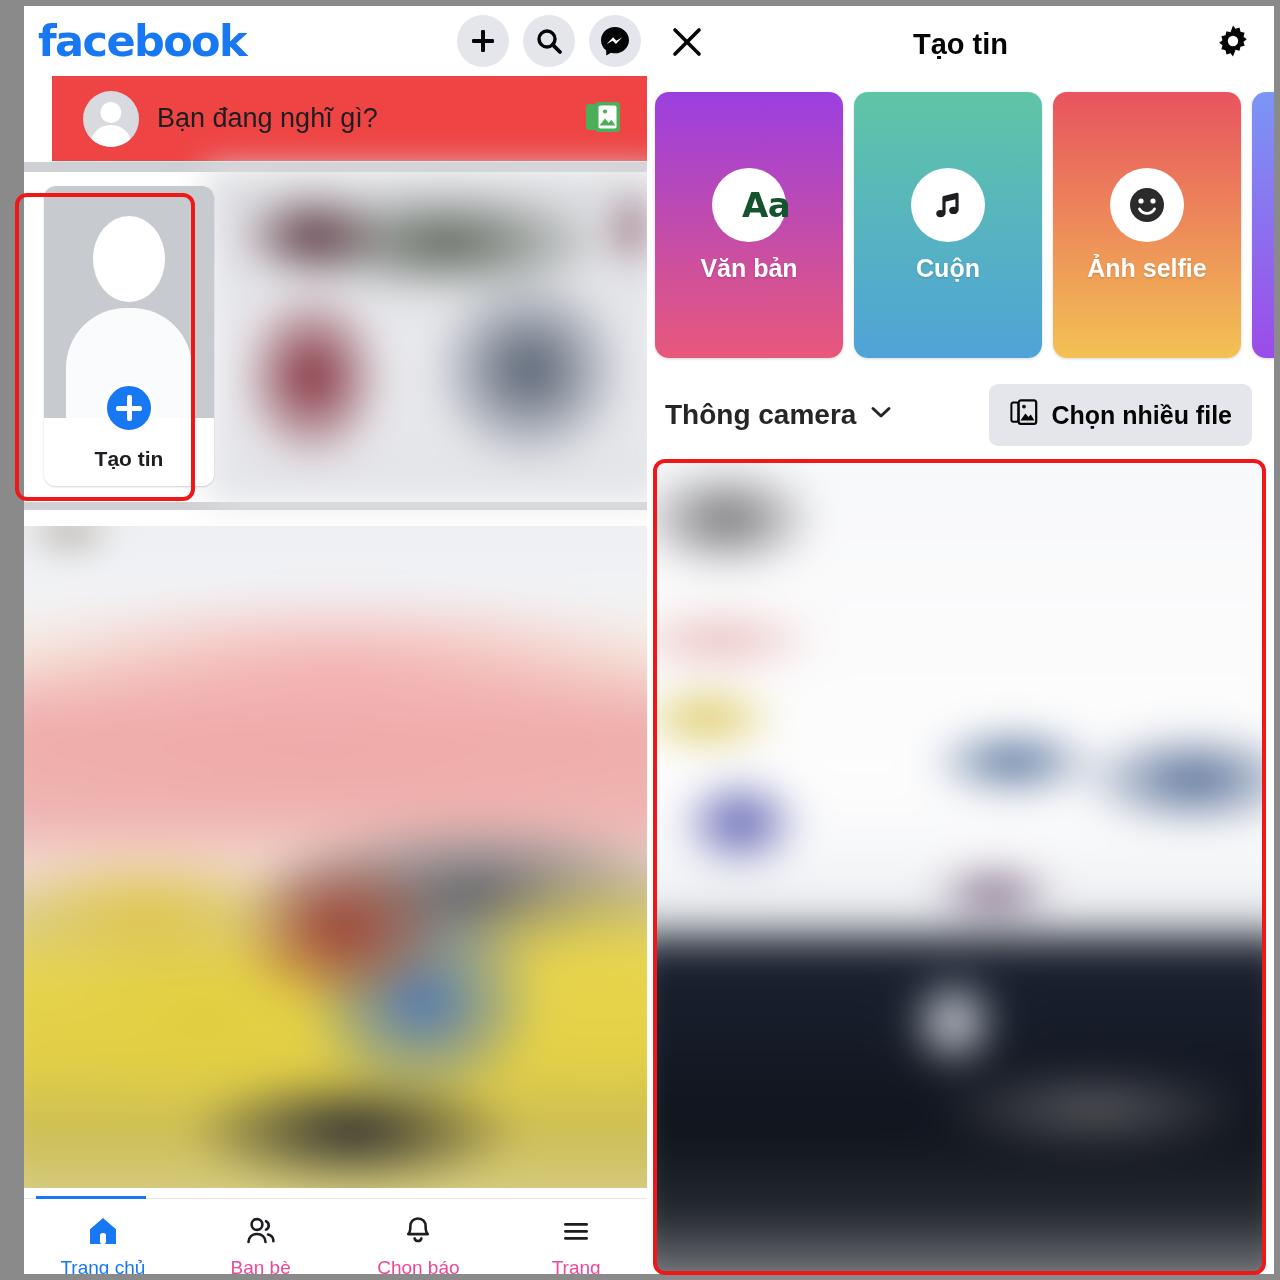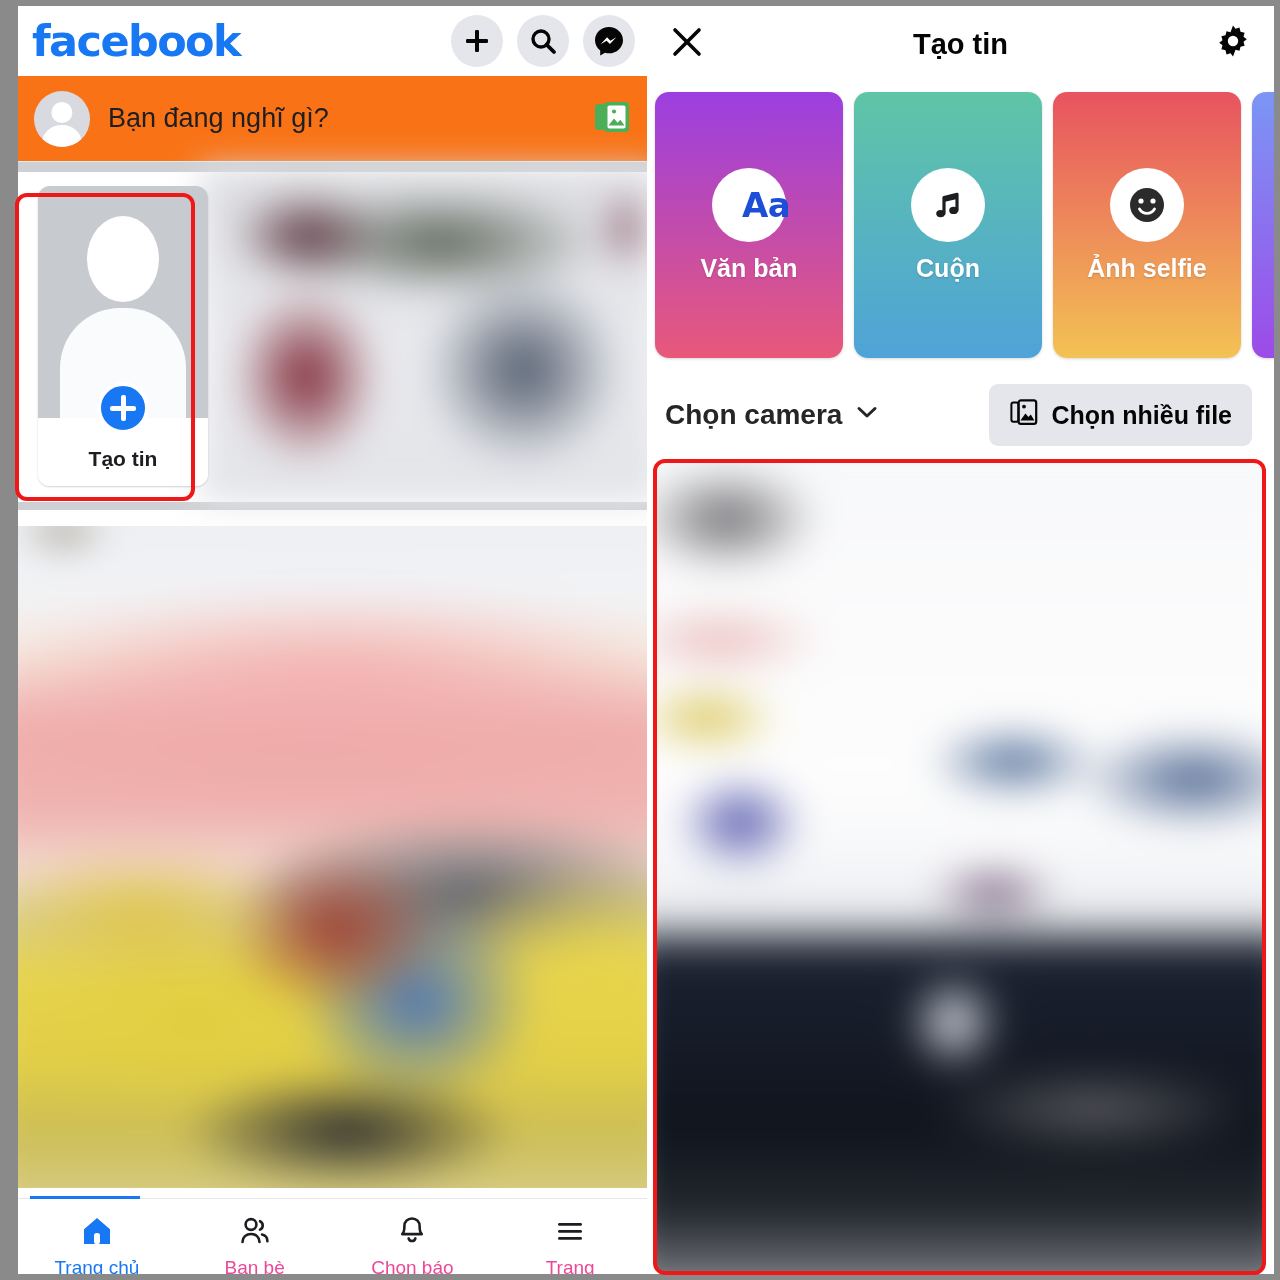--- a/index.html
+++ b/index.html
@@ -6,21 +6,21 @@
   html, body {
     width: 1280px; height: 1280px;
     font-family: "Liberation Sans", sans-serif;
     background: #8a8a8a;
     overflow: hidden;
   }
   #root { position: relative; width: 1280px; height: 1280px; background: #8a8a8a; }
 
   
   .panel { position: absolute; top: 6px; height: 1268px; background: #ffffff; overflow: hidden; }
-  #panel-left  { left: 18px;   width: 631px; }
+  #panel-left  { left: 24px;   width: 631px; }
   #panel-right { left: 647px; width: 627px; }
 
   
   .fb-topbar {
     position: relative; height: 70px; background: #fff;
     display: flex; align-items: center; padding: 0 14px;
   }
   .fb-wordmark {
     font-family: "DejaVu Sans", sans-serif;
     font-size: 43px; font-weight: 700; color: #1877F2;
@@ -28,22 +28,22 @@
   }
   .fb-topbar-icons { margin-left: auto; display: flex; gap: 14px; align-items: center; }
   .circ-btn {
     width: 52px; height: 52px; border-radius: 50%;
     background: #E4E6EB; display: flex; align-items: center; justify-content: center;
   }
   .circ-btn svg { display: block; }
 
   
   .composer {
-    height: 86px; background: #f97316; display: flex; align-items: center;
-    padding: 0 16px; border-bottom: 1px solid #e9ebee;
+    height: 86px; background: #ef4444; display: flex; align-items: center;
+    padding: 0 31px; border-bottom: 1px solid #e9ebee; margin-left: 28px;
   }
   .avatar-grey {
     width: 56px; height: 56px; border-radius: 50%; background: #D8DADF;
     position: relative; overflow: hidden; flex: 0 0 auto;
   }
   .avatar-grey::before {
     content: ""; position: absolute; left: 50%; top: 20%;
     width: 38%; height: 38%; background: #fff; border-radius: 50%;
     transform: translateX(-50%);
   }
@@ -173,21 +173,21 @@
     box-shadow: 0 1px 3px rgba(0,0,0,.16);
   }
   .type-card.partial { width: 52px; }
   .type-icon {
     width: 74px; height: 74px; border-radius: 50%; background: #fff;
     display: flex; align-items: center; justify-content: center;
     margin-bottom: 12px;
   }
   .type-icon-aa {
     font-family: "DejaVu Sans", sans-serif;
-    font-size: 34px; font-weight: 600; color: #1d4ed8; letter-spacing: -0.5px; margin-left: 34px;
+    font-size: 34px; font-weight: 600; color: #14532d; letter-spacing: -0.5px; margin-left: 34px;
   }
   .type-label {
     font-size: 25px; font-weight: 700; color: #fff;
     text-shadow: 0 1px 2px rgba(0,0,0,.18); white-space: nowrap;
   }
 
   
   .gal-row {
     height: 86px; background: #fff; display: flex; align-items: center;
     padding: 0 22px 0 18px;
@@ -396,21 +396,21 @@
           </svg>
         </div>
         <div class="type-label">Ảnh selfie</div>
       </div>
 
       <div class="type-card partial" id="tc3" style="background: linear-gradient(rgb(123, 150, 245) 0%, rgb(156, 75, 232) 100%);"></div>
     </div>
 
     <div class="gal-row">
       <div class="gal-title">
-        <span>Chọn camera</span>
+        <span>Thông camera</span>
         <span>
           <svg width="24" height="24" viewBox="0 0 24 24">
             <path d="M4 8.5L12 16l8-7.5" fill="none" stroke="#262626" stroke-width="3" stroke-linecap="round" stroke-linejoin="round"></path>
           </svg>
         </span>
       </div>
       <div class="pick-btn">
         <span>
           <svg width="30" height="30" viewBox="0 0 30 30">
             <rect x="2.4" y="5.4" width="7" height="19.4" rx="2" fill="none" stroke="#050505" stroke-width="2"></rect>

